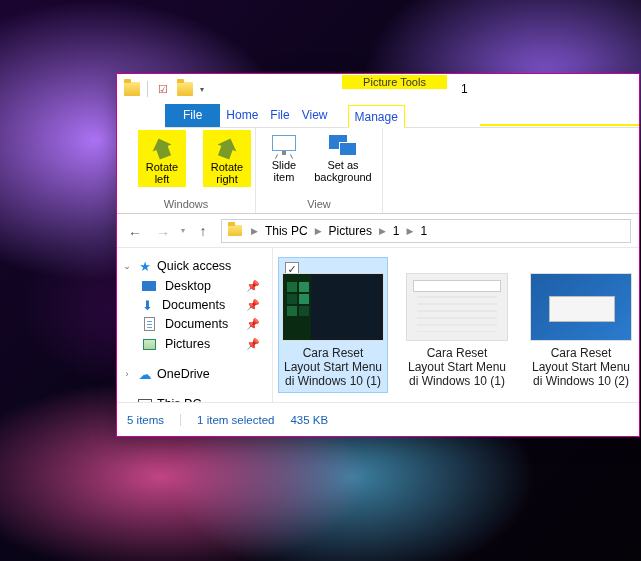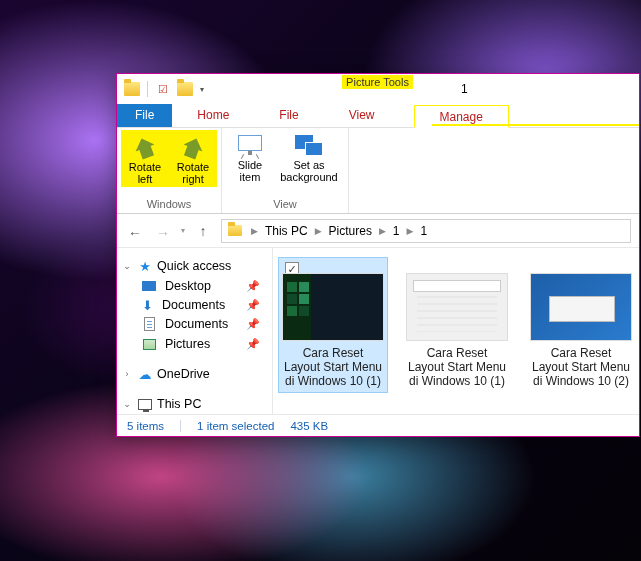--- a/index.html
+++ b/index.html
@@ -27,38 +27,38 @@
   
   .titlebar { height: 30px; background: #fff; display: flex; align-items: center; padding: 0 6px; font-size: 12px; position: relative; }
   .titlebar .qat { display: flex; align-items: center; gap: 4px; }
   .tb-icon { width: 18px; height: 18px; display:inline-flex; align-items:center; justify-content:center; }
   .folder-ico { width:16px; height:14px; background: linear-gradient(#ffe680, #f0c030); border-radius: 1px; position:relative; }
   .folder-ico::before { content:""; position:absolute; left:0; top:-3px; width:7px; height:4px; background:#f0c030; border-radius:1px 1px 0 0;}
   .qat-sep { width:1px; height:16px; background:#d0d0d0; margin:0 2px;}
   .qat-check { color:#c0392b; font-size:11px;}
   .qat-caret { font-size:8px; color:#555; margin-left:2px;}
   .ctx-tab-wrap { position:absolute; left:225px; top:0; height:30px; display:flex; align-items:flex-end;}
-  .ctx-label { position:absolute; left:0; top:1px; width:71px; background:#fff200; color:#333; font-size:11px; text-align:center; padding:1px 0;}
+  .ctx-label { position:absolute; left:0; top:1px; width:105px; background:#fff200; color:#333; font-size:11px; text-align:center; padding:1px 0;}
   .ctx-tabspace { width: 90px; }
   .title-text { margin-left: 14px; font-size: 12px;}
 
   
-  .tabs-row { height: 24px; display:flex; align-items:stretch; border-bottom: 1px solid #e0e0e0; font-size:12px; position:relative;}
-  .tab { padding: 4px 25px 0; cursor: default; color:#b91c1c;}
+  .tabs-row { height: 24px; display:flex; align-items:stretch; border-bottom: 1px solid #e0e0e0; font-size:12px; position:relative;margin-left:48px;}
+  .tab { padding: 4px 6px 0; cursor: default; color:#1d4ed8;}
   .tab-file { background:#1979ca; color:#fff; padding:4px 18px; font-weight:400;}
   .tab-active { border:1px solid #fff200; border-bottom:1px solid #fff; background:#fff; position:relative; top:1px;}
   .tab-manage { margin-left: 14px;}
   .tab-right-line { position:absolute; left:315px; right:0; bottom:0; height:3px; border-top: 2px solid #fff200; }
 
   
   .ribbon { height: 86px; background:#fff; border-bottom:1px solid #d0d0d0; display:flex; }
   .rgroup { display:flex; flex-direction:column; align-items:center; padding: 2px 4px 0; border-right:1px solid #e6e6e6;}
   .rgroup-items { display:flex; gap:0; flex:1; align-items:flex-start;}
   .rbtn { display:flex; flex-direction:column; align-items:center; width:48px; padding:3px 2px 2px; font-size:11px; line-height:12px; text-align:center; cursor:default;}
-  .rbtn-hl { background:#fff200;}
+  .rbtn-hl { background:#fff200;margin-left:17px;}
   .rgroup-label { font-size:11px; color:#666; padding:2px 0 3px;}
   .rot-icon { width:30px; height:28px; display:flex; align-items:center; justify-content:center;}
   .slideshow-ico { width:32px; height:26px; position:relative;}
   .slideshow-ico .board { position:absolute; left:4px; top:2px; width:24px; height:16px; background:#fff; border:1px solid #6aa0d8;}
   .slideshow-ico .stand { position:absolute; left:14px; top:18px; width:4px; height:4px; background:#888;}
   .slideshow-ico .legs { position:absolute; left:8px; top:21px; width:16px; height:5px; }
   .slideshow-ico .legs::before, .slideshow-ico .legs::after { content:""; position:absolute; top:0; width:1px; height:5px; background:#888;}
   .slideshow-ico .legs::before{left:0; transform:rotate(30deg);} .slideshow-ico .legs::after{right:0; transform:rotate(-30deg);}
   .setbg-ico { width:32px; height:26px; position:relative;}
   .setbg-ico .back { position:absolute; left:2px; top:2px; width:18px; height:14px; background:#2b7cd3;}
@@ -100,21 +100,21 @@
      linear-gradient(#104a28,#104a28) 12px 24px/10px 10px no-repeat;}
   .thumb.win2 { background:#f0f0f0;}
   .thumb.win2::before{content:"";position:absolute;left:6px;top:6px;right:6px;height:10px;background:#fff;border:1px solid #ccc;}
   .thumb.win2::after{content:"";position:absolute;left:10px;top:22px;right:10px;bottom:8px;background:
      repeating-linear-gradient(#e8e8e8 0 2px, transparent 2px 7px);}
   .thumb.win3 { background: linear-gradient(140deg,#1e5fa8,#2a7bce);}
   .thumb.win3::after{content:"";position:absolute;left:18px;top:22px;width:64px;height:24px;background:#f5f5f5;border:1px solid #bbb;}
   .item .cap { line-height:14px; color:#222;}
 
   
-  .status { height:22px; border-top:1px solid #e8e8e8; display:flex; align-items:center; padding:0 10px; font-size:11.5px; color:#1560b3; gap:16px;}
+  .status { height:34px; border-top:1px solid #e8e8e8; display:flex; align-items:center; padding:0 10px; font-size:11.5px; color:#1560b3; gap:16px;}
   .status .sep2 { width:1px; height:12px; background:#cfd8e3;}
 
   
   .star { color:#1e88e5; font-size:13px;}
   .cloud { color:#1e88e5; font-size:13px;}
   .monitor { width:14px; height:11px; border:1px solid #555; position:relative; display:inline-block;}
   .monitor::after { content:""; position:absolute; left:4px; bottom:-3px; width:6px; height:2px; background:#555;}
   .desktop-ico{ width:14px; height:10px; background:#2a7bce; display:inline-block;}
   .dl-ico{ width:13px; height:13px; display:inline-flex; align-items:center; justify-content:center; color:#2a7bce; font-size:13px;}
   .doc-ico{ width:11px; height:14px; border:1px solid #888; background:#fff; display:inline-block; position:relative;}

